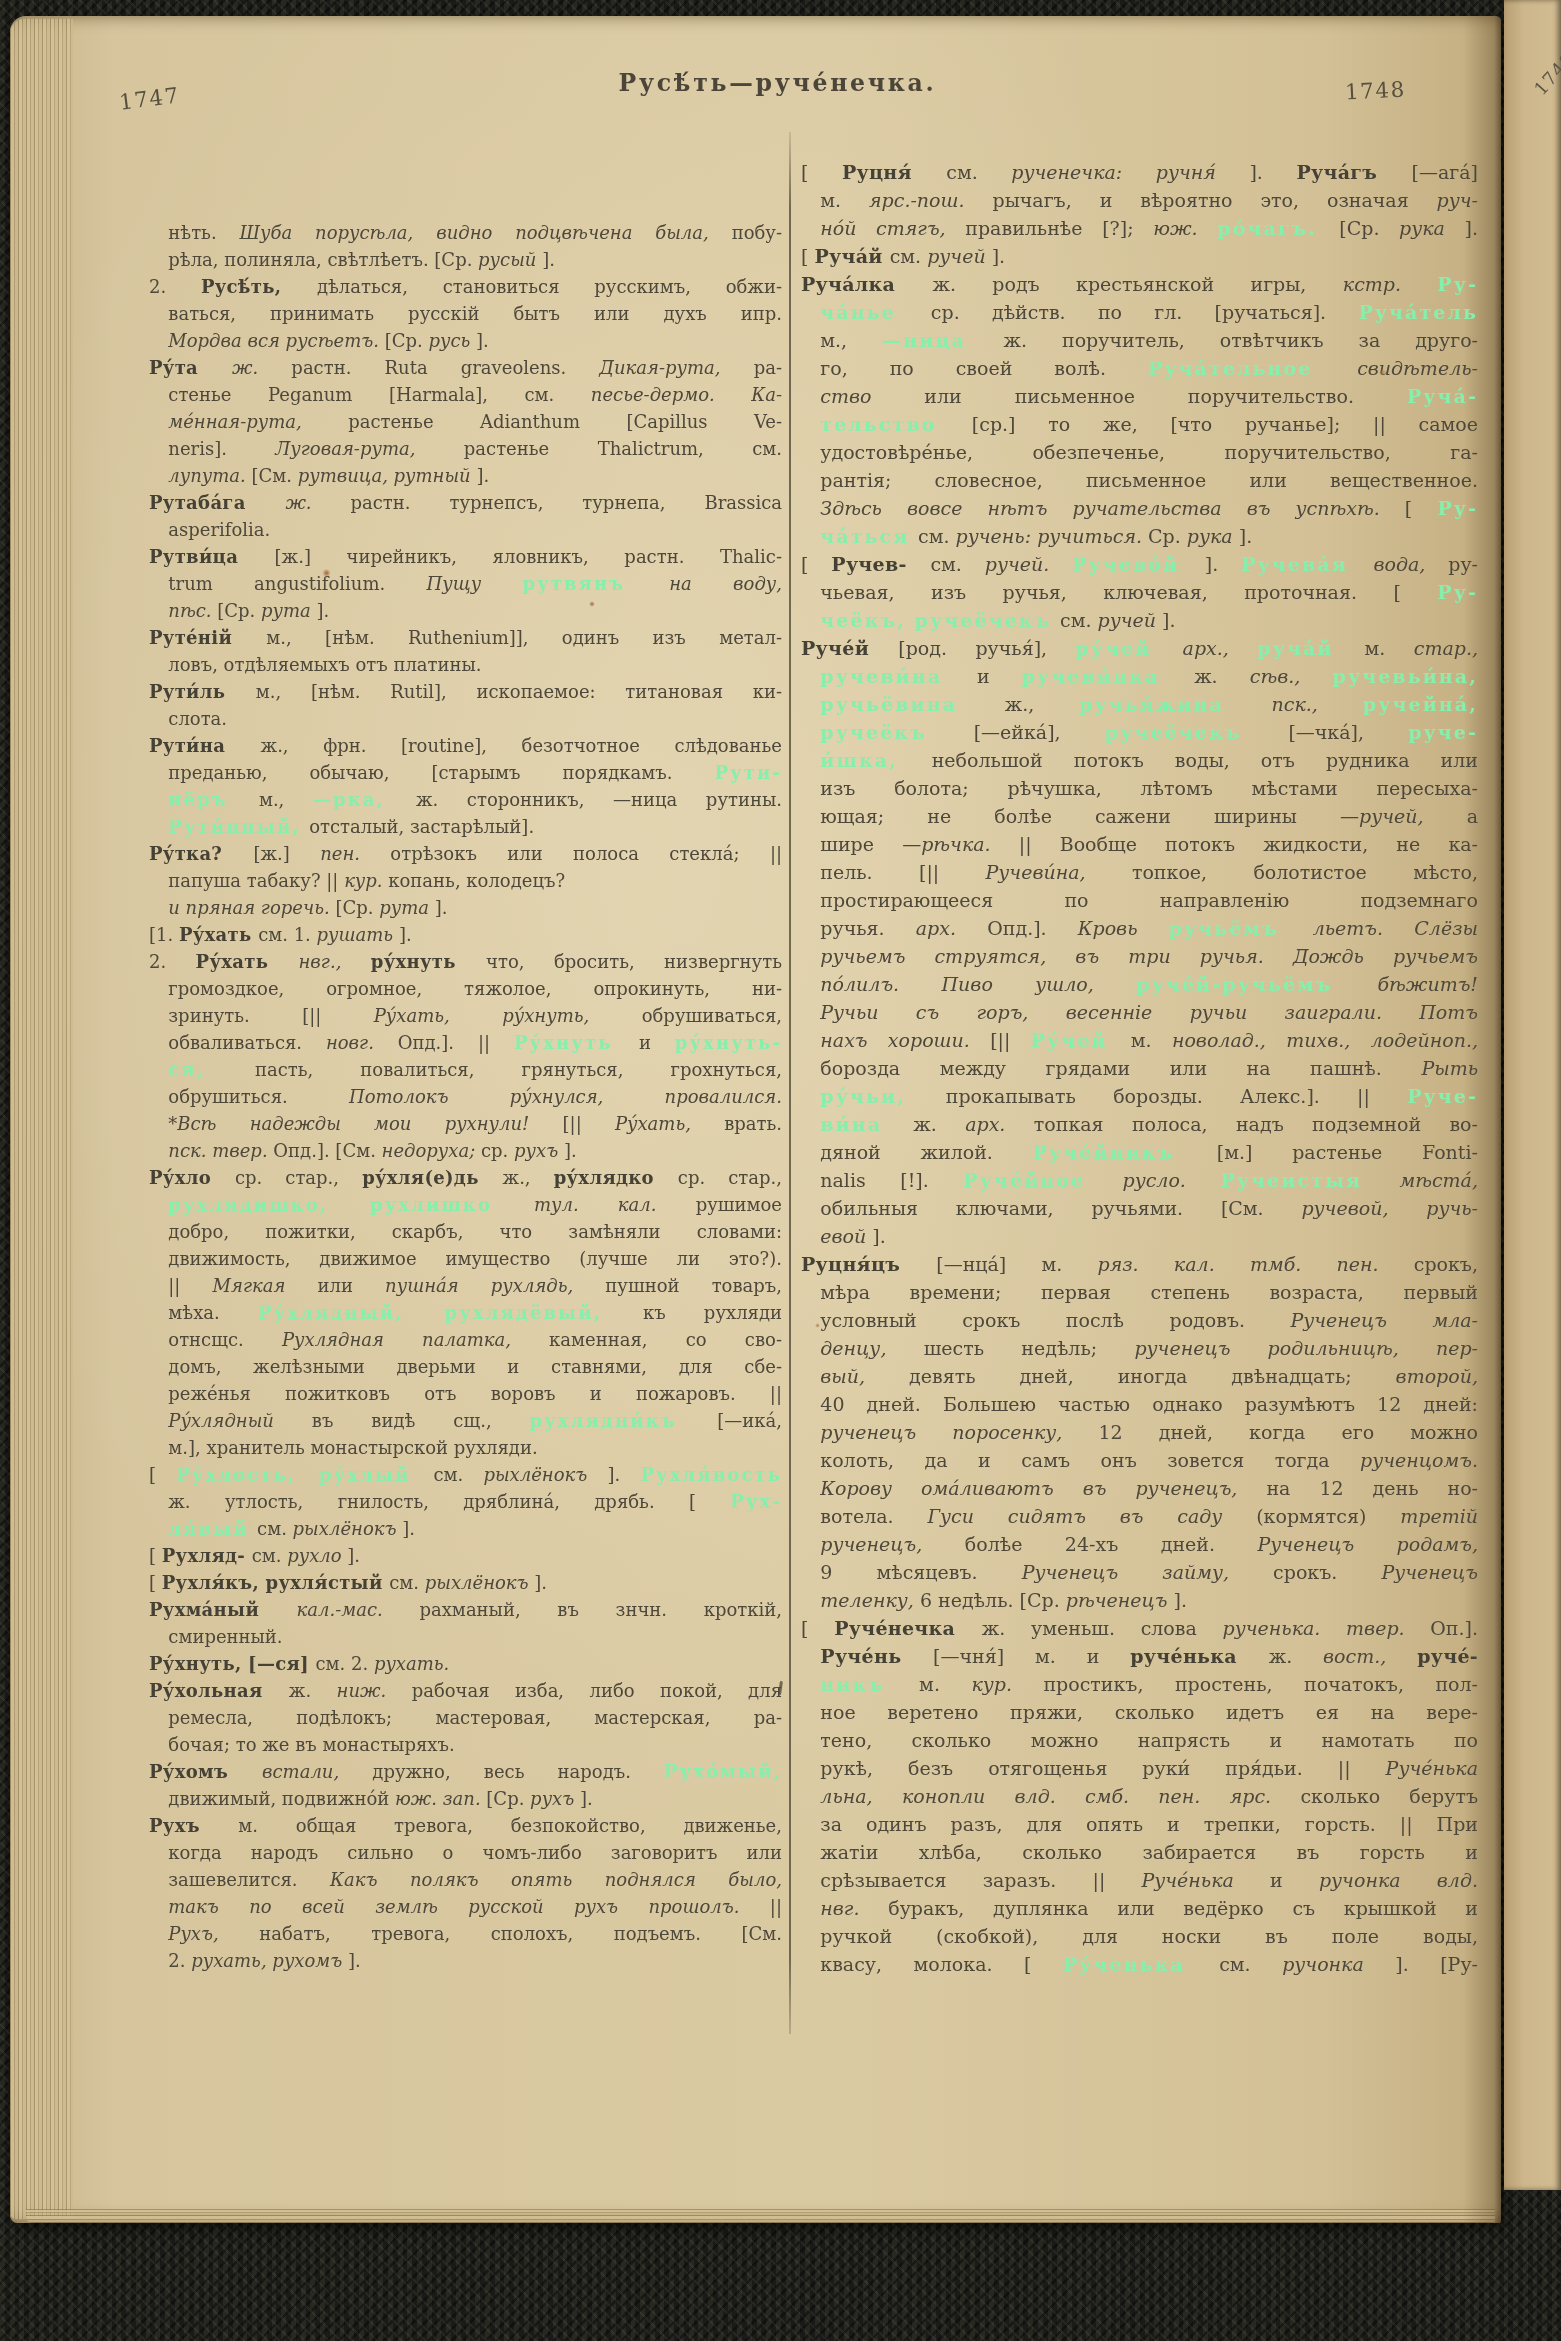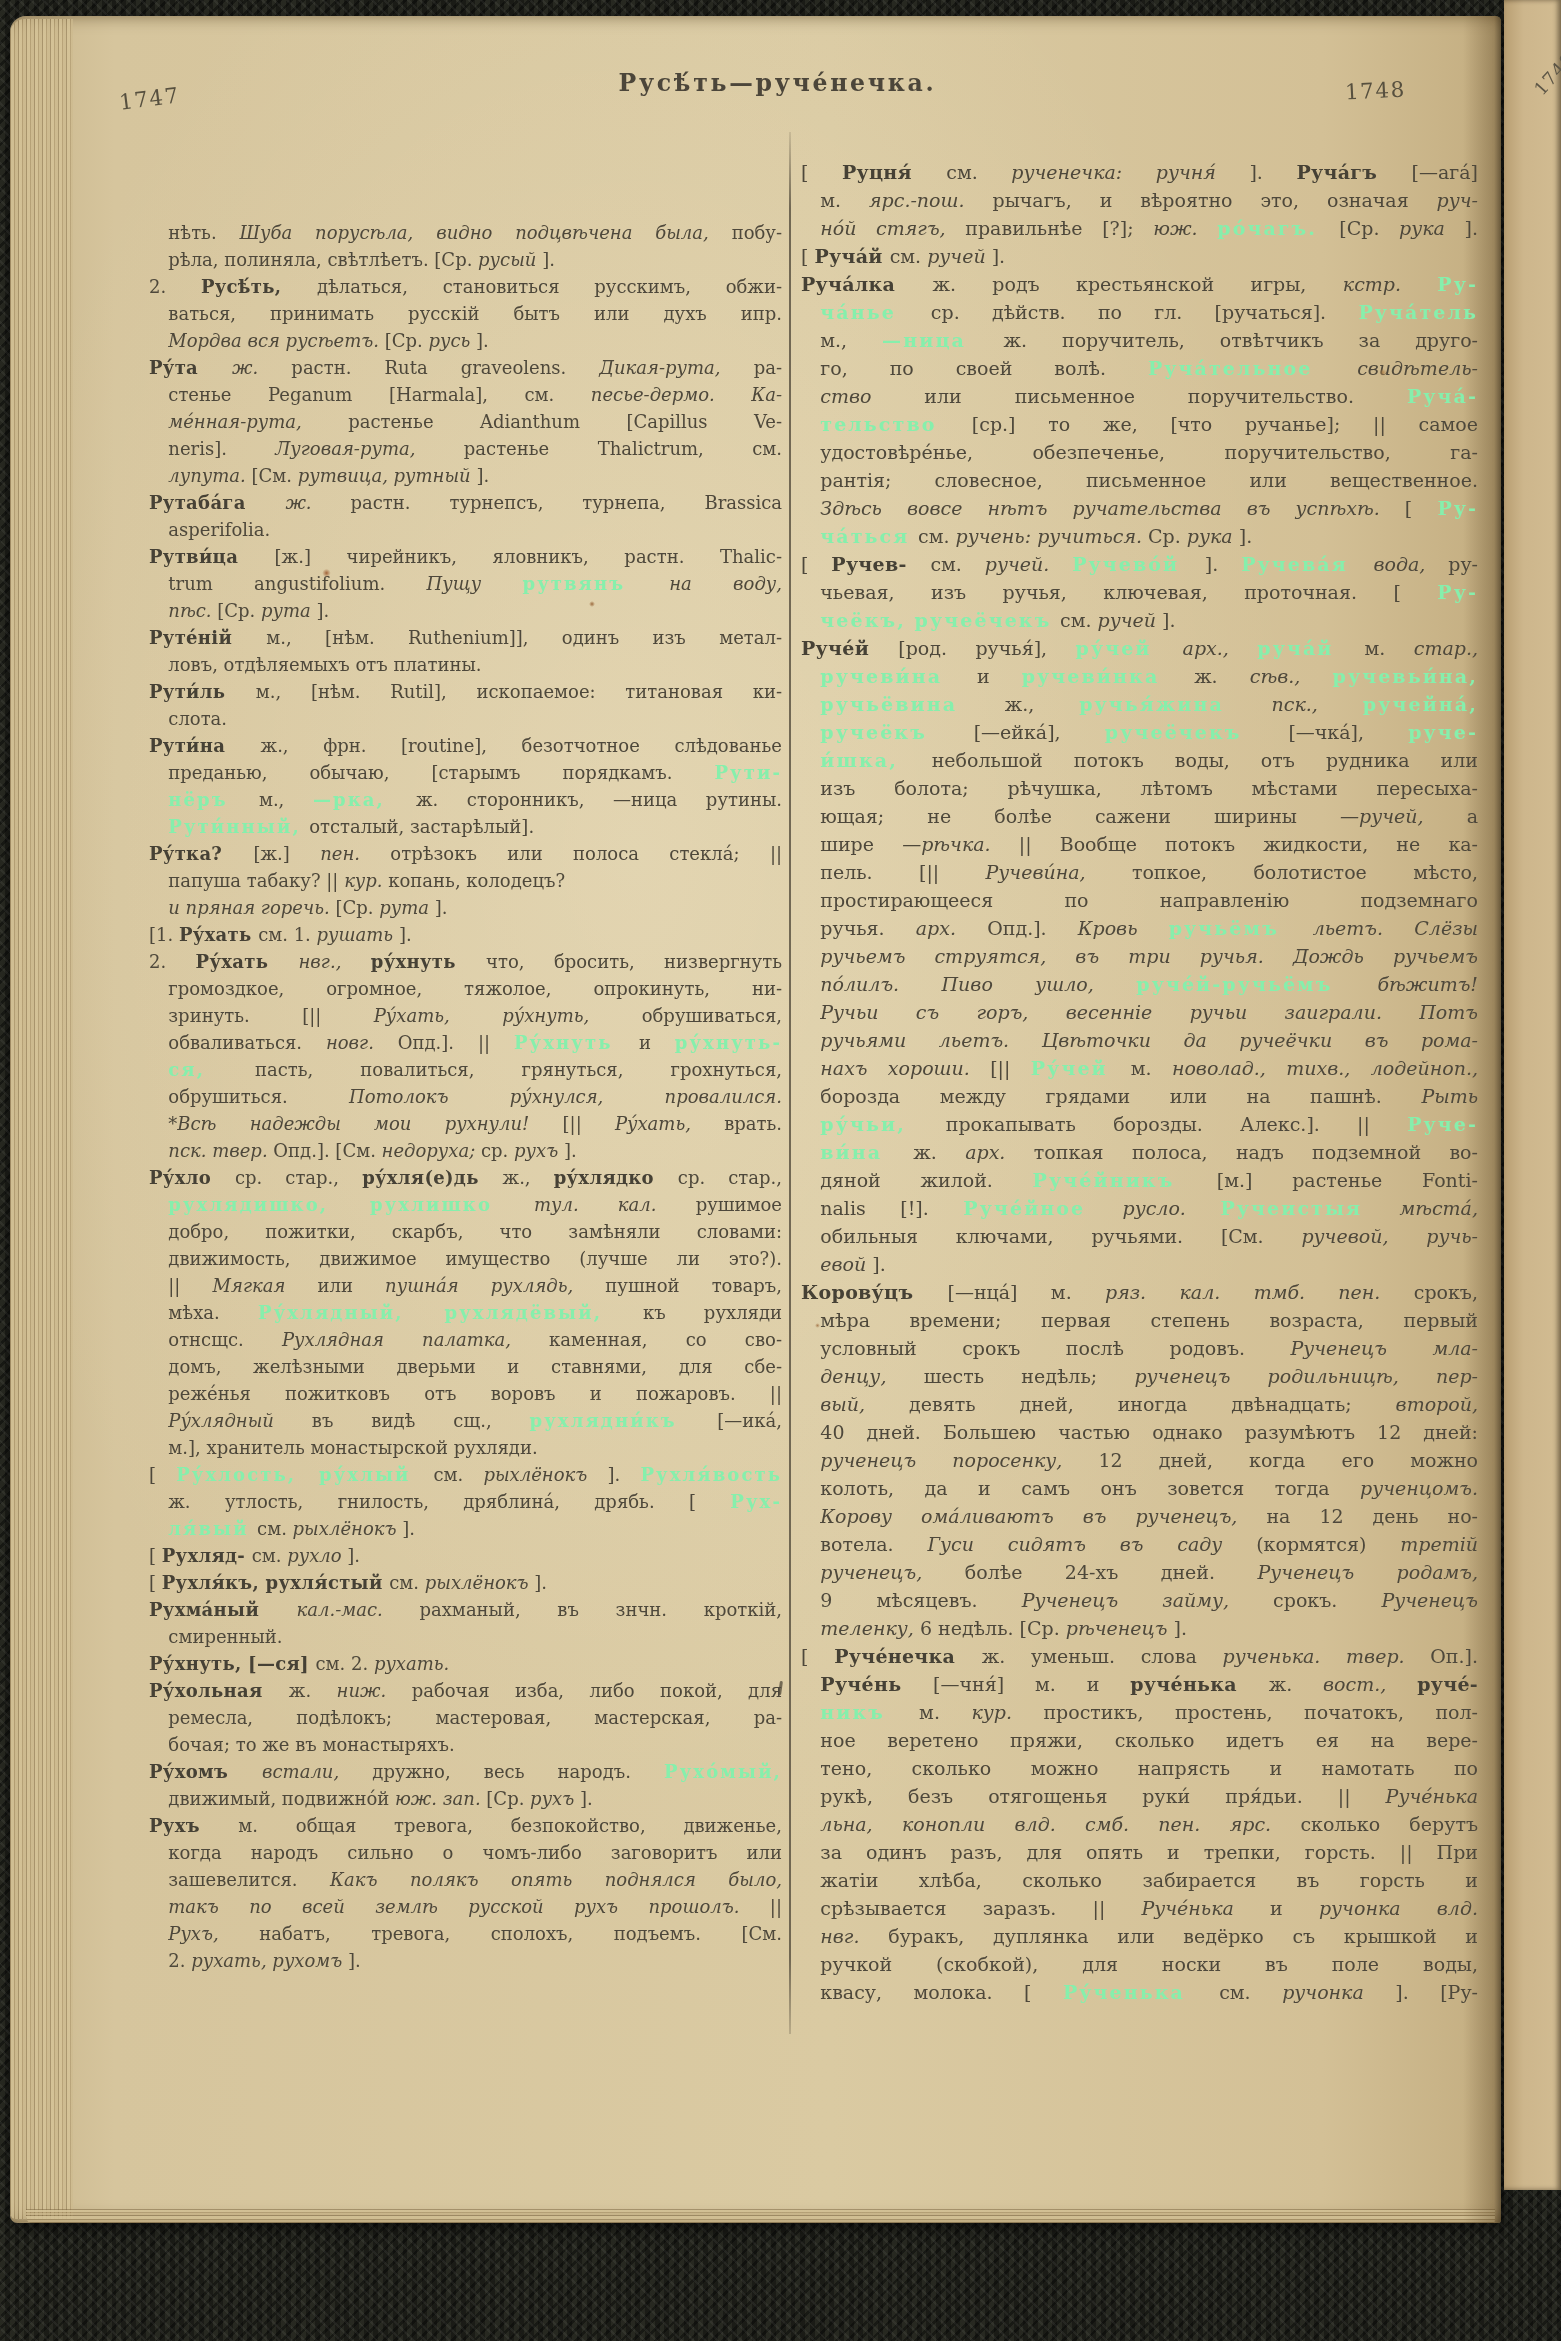--- a/index.html
+++ b/index.html
@@ -213,30 +213,29 @@
     <div class="tl ind"><span class="st-s">и́шка,  </span><span class="st-r">небольшой потокъ воды, отъ рудника или </span></div>
     <div class="tl ind"><span class="st-r">изъ болота; рѣчушка, лѣтомъ мѣстами пересыха- </span></div>
     <div class="tl ind"><span class="st-r">ющая; не болѣе сажени ширины  </span><span class="st-i">—ручей,  </span><span class="st-r">а </span></div>
     <div class="tl ind"><span class="st-r">шире  </span><span class="st-i">—рѣчка.  </span><span class="st-r">|| Вообще потокъ жидкости, не ка- </span></div>
     <div class="tl ind"><span class="st-r">пель. [||  </span><span class="st-i">Ручеви́на,  </span><span class="st-r">топкое, болотистое мѣсто, </span></div>
     <div class="tl ind"><span class="st-r">простирающееся по направленію подземнаго </span></div>
     <div class="tl ind"><span class="st-r">ручья.  </span><span class="st-i">арх.  </span><span class="st-r">Опд.].  </span><span class="st-i">Кровь  </span><span class="st-s">ручьёмъ  </span><span class="st-i">льетъ. Слёзы </span></div>
     <div class="tl ind"><span class="st-i">ручьемъ струятся, въ три ручья. Дождь ручьемъ </span></div>
     <div class="tl ind"><span class="st-i">по́лилъ. Пиво ушло,  </span><span class="st-s">руче́й-ручьёмъ  </span><span class="st-i">бѣжитъ! </span></div>
     <div class="tl ind"><span class="st-i">Ручьи съ горъ, весенніе ручьи заиграли. Потъ </span></div>
-    <div class="tl ind"><span class="st-i">ручьями льетъ. Цвѣточки да ручеёчки въ рома- </span></div>
     <div class="tl ind"><span class="st-i">нахъ хороши.  </span><span class="st-r">[|| </span><span class="st-s">Ру́чей  </span><span class="st-r">м.  </span><span class="st-i">новолад., тихв., лодейноп., </span></div>
     <div class="tl ind"><span class="st-r">борозда между грядами или на пашнѣ.  </span><span class="st-i">Рыть </span></div>
     <div class="tl ind"><span class="st-s">ру́чьи,  </span><span class="st-r">прокапывать борозды. Алекс.]. ||  </span><span class="st-s">Руче- </span></div>
     <div class="tl ind"><span class="st-s">ви́на  </span><span class="st-r">ж.  </span><span class="st-i">арх.  </span><span class="st-r">топкая полоса, надъ подземной во- </span></div>
     <div class="tl ind"><span class="st-r">дяной жилой.  </span><span class="st-s">Руче́йникъ  </span><span class="st-r">[м.] растенье Fonti- </span></div>
     <div class="tl ind"><span class="st-r">nalis [!].  </span><span class="st-s">Руче́йное  </span><span class="st-i">русло.  </span><span class="st-s">Ручеистыя  </span><span class="st-i">мѣста́, </span></div>
     <div class="tl ind"><span class="st-r">обильныя ключами, ручьями. [См.  </span><span class="st-i">ручевой, ручь- </span></div>
     <div class="tl ind end"><span class="st-i">евой </span><span class="st-r">]. </span></div>
-    <div class="tl"><span class="st-b">Корову́цъ  </span><span class="st-r">[—нца́] м.  </span><span class="st-i">ряз. кал. тмб. пен.  </span><span class="st-r">срокъ, </span></div>
+    <div class="tl"><span class="st-b">Руцня́цъ  </span><span class="st-r">[—нца́] м.  </span><span class="st-i">ряз. кал. тмб. пен.  </span><span class="st-r">срокъ, </span></div>
     <div class="tl ind"><span class="st-r">мѣра времени; первая степень возраста, первый </span></div>
     <div class="tl ind"><span class="st-r">условный срокъ послѣ родовъ.  </span><span class="st-i">Рученецъ мла- </span></div>
     <div class="tl ind"><span class="st-i">денцу,  </span><span class="st-r">шесть недѣль;  </span><span class="st-i">рученецъ родильницѣ, пер- </span></div>
     <div class="tl ind"><span class="st-i">вый,  </span><span class="st-r">девять дней, иногда двѣнадцать;  </span><span class="st-i">второй, </span></div>
     <div class="tl ind"><span class="st-r">40 дней. Большею частью однако разумѣютъ 12 дней: </span></div>
     <div class="tl ind"><span class="st-i">рученецъ поросенку,  </span><span class="st-r">12 дней, когда его можно </span></div>
     <div class="tl ind"><span class="st-r">колоть, да и самъ онъ зовется тогда  </span><span class="st-i">рученцомъ. </span></div>
     <div class="tl ind"><span class="st-i">Корову ома́ливаютъ въ рученецъ,  </span><span class="st-r">на 12 день но- </span></div>
     <div class="tl ind"><span class="st-r">вотела.  </span><span class="st-i">Гуси сидятъ въ саду  </span><span class="st-r">(кормятся)  </span><span class="st-i">третій </span></div>
     <div class="tl ind"><span class="st-i">рученецъ,  </span><span class="st-r">болѣе 24-хъ дней.  </span><span class="st-i">Рученецъ родамъ, </span></div>

